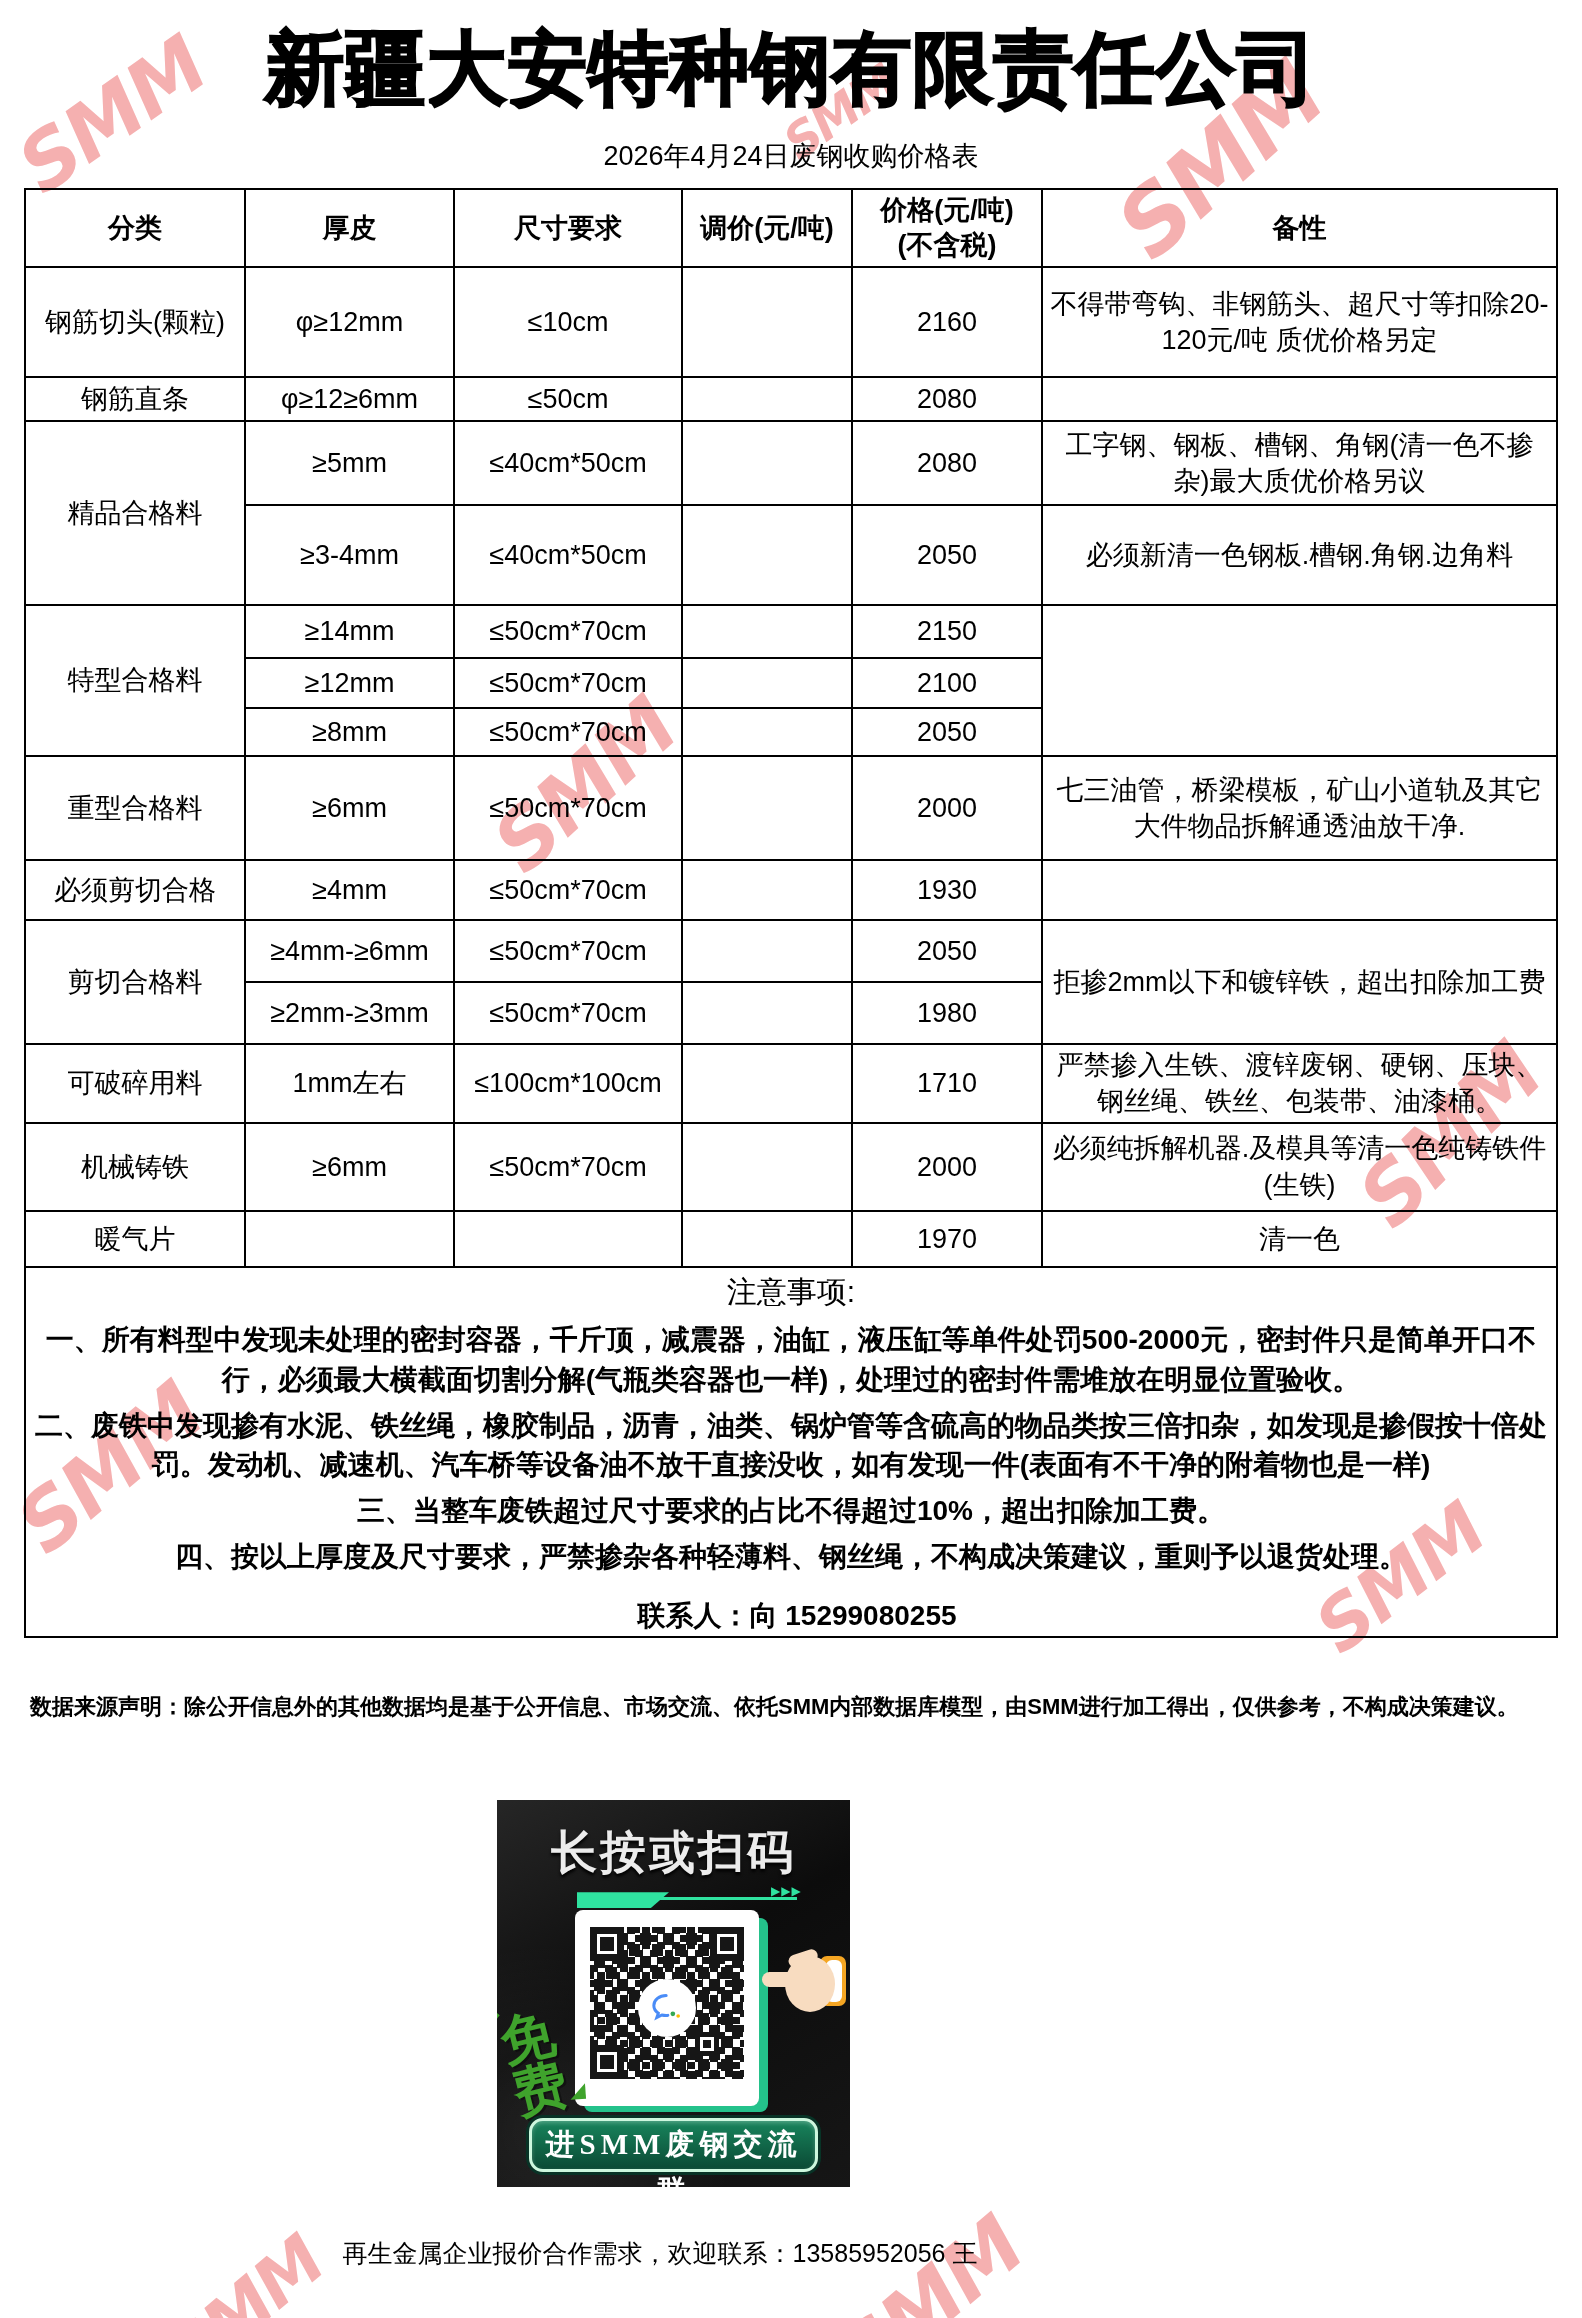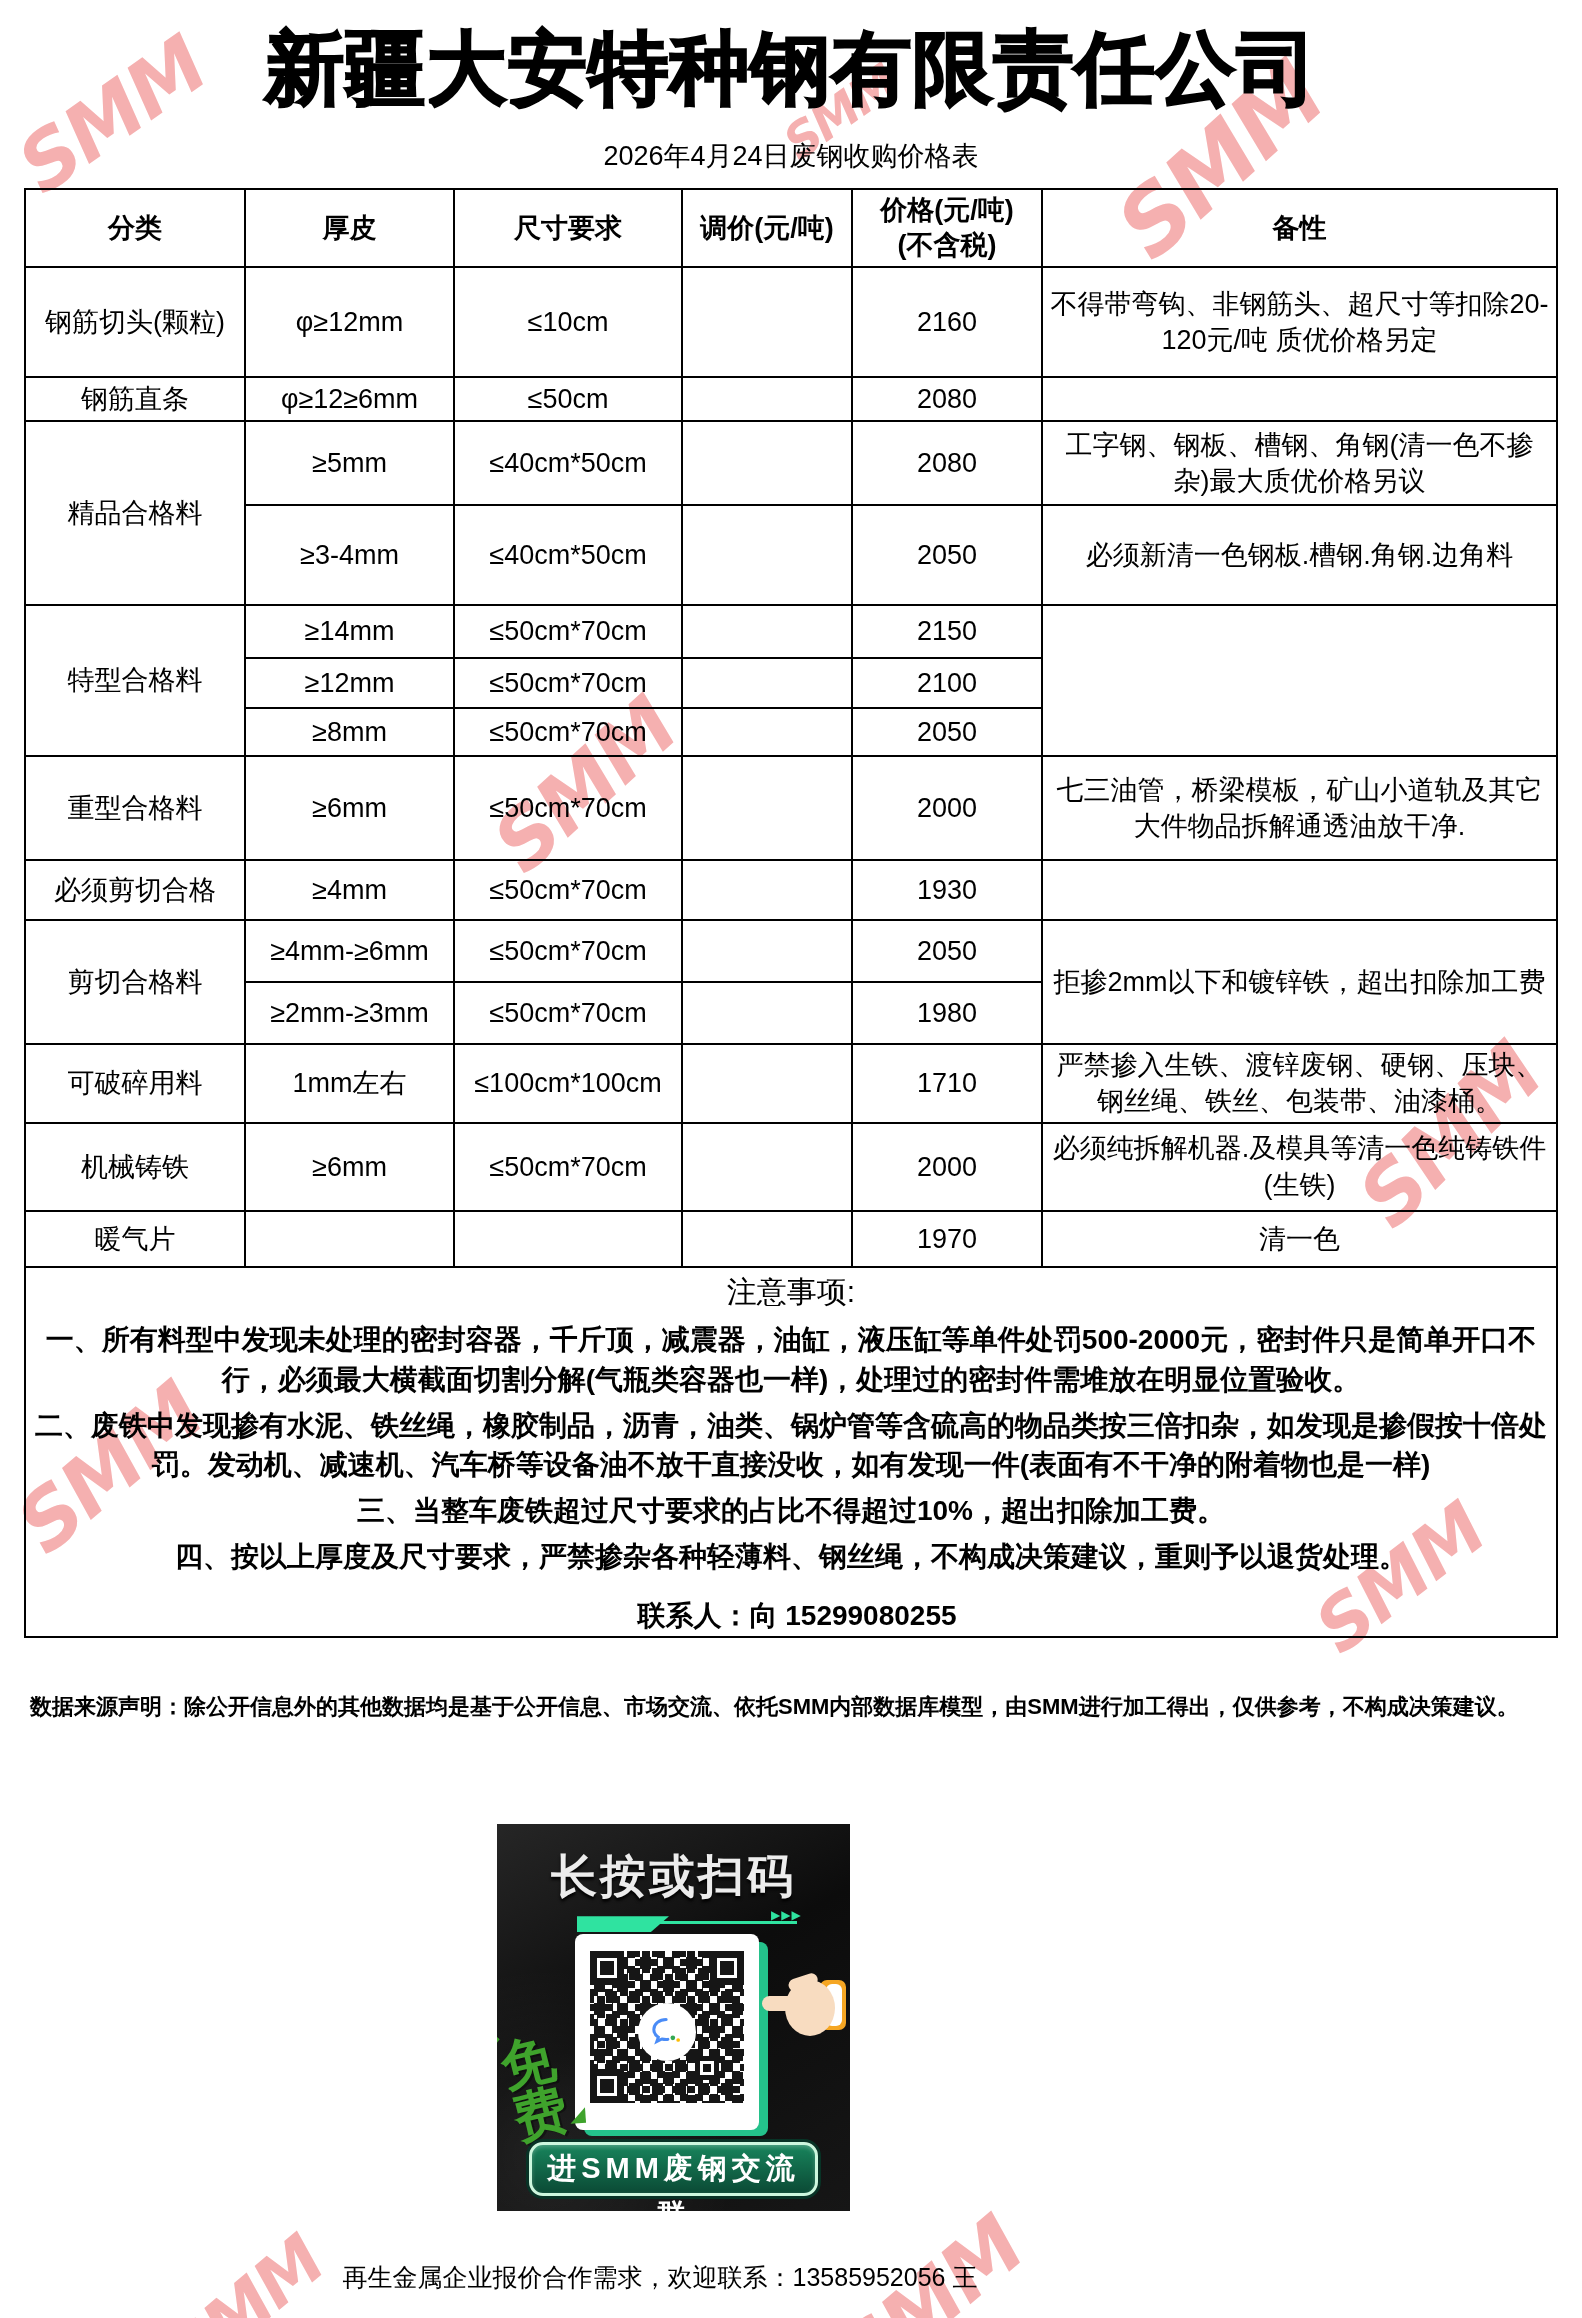--- a/index.html
+++ b/index.html
@@ -26,22 +26,22 @@
   .price-hdr div { line-height:1.3; font-weight:700; }
 
   .notes-cell { text-align:left; padding:12px 16px 16px; }
   .notes-title { font-size:30px; font-weight:400; margin:2px 0 8px; }
   .note { font-size:28px; font-weight:900; line-height:1.4; margin:7px 0; }
   .contact { font-size:28px; font-weight:900; margin:20px 0 0 12px; }
 
   .disclaimer { margin:54px 0 0 30px; font-size:22px; font-weight:700; white-space:nowrap; }
 
   
-  .banner { position:relative; width:353px; height:387px; margin:102px 0 0 497px; overflow:hidden;
-            background:linear-gradient(150deg,#262626 0%,#0c0c0c 45%,#161616 100%); }
+  .banner { position:relative; width:353px; height:387px; margin:78px 0 0 497px; overflow:hidden;
+            background:linear-gradient(150deg,#262626 0%,#0c0c0c 45%,#161616 100%);font-family:Liberation Serif, serif; }
   .banner:before { content:""; position:absolute; inset:0;
             background:radial-gradient(circle at 14% 86%, rgba(255,255,255,.08), transparent 42%); }
   .banner-title { position:absolute; top:22px; width:100%; text-align:center; font-size:46px;
             font-weight:900; color:#ececec; letter-spacing:3px; text-shadow:0 3px 3px rgba(0,0,0,.9); }
   .qr-line { position:absolute; left:84px; top:97px; width:216px; height:3px; background:#2fe3a0; }
   .qr-tab  { position:absolute; left:80px; top:92px; width:92px; height:16px; background:#2fe3a0;
              clip-path:polygon(0 0,100% 0,80% 100%,0 100%); }
   .qr-arrows { position:absolute; left:274px; top:84px; color:#2fe3a0; font-size:12px; letter-spacing:1px; }
   .qr-shadow { position:absolute; left:87px; top:118px; width:184px; height:194px; background:#24c28b; border-radius:8px; }
   .qr-plate { position:absolute; left:78px; top:110px; width:184px; height:196px; background:#fff; border-radius:8px; }

